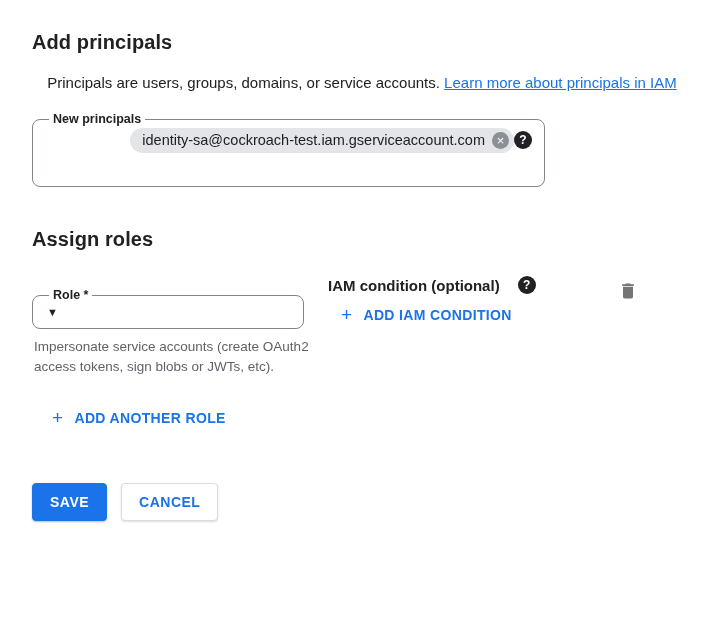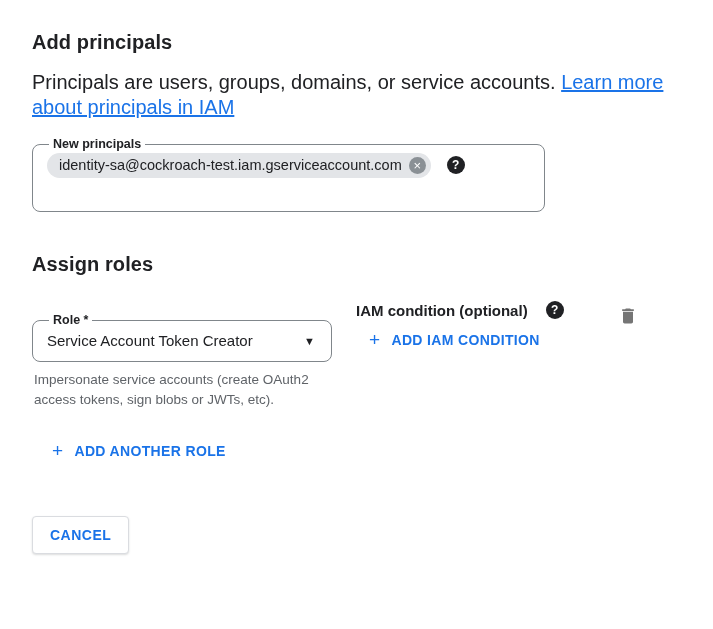--- a/index.html
+++ b/index.html
@@ -11,40 +11,39 @@
     color: #202124;
     overflow: hidden;
   }
   .wrap { padding: 29px 16px 0 16px; margin-left: 16px; }
 
   .section-title {
     font-size: 20px; font-weight: 700; color: #202124;
     margin: 0; letter-spacing: 0.1px; line-height: 26px;
   }
   .para {
-    font-size: 20px; line-height: 25px; color: #202124;
-    margin: 15px 0 0 0; max-width: 660px;
+    font-size: 15px; line-height: 25px; color: #202124;
+    margin: 15px 0 0 0; max-width: 660px; text-align: center;
   }
   .link { color: #1a73e8; text-decoration: underline; cursor: pointer; }
 
   
   fieldset.outlined {
     border: 1px solid #80868b; border-radius: 8px;
     margin: 17px 0 0 0; padding: 0 12px 0 12px;
   }
   legend.field-label {
     font-size: 12.5px; font-weight: 700; color: #202124;
     padding: 0 4px; margin-left: 4px; line-height: 15px;
   }
 
   .principals-box { width: 513px; }
   .chip-row {
-    display: flex; align-items: flex-start; justify-content: flex-start;
+    display: flex; align-items: flex-start; justify-content: flex-end;
     padding: 1px 0 33px 2px;
-    gap: 16px;
   }
   .chip {
     display: inline-flex; align-items: center; gap: 7px;
     background: #e3e5e8; border-radius: 13px;
     padding: 3px 5px 3px 12px;
     font-size: 14.5px; color: #202124; line-height: 19px;
     max-width: 560px; white-space: nowrap;
   }
   .chip-close {
     width: 17px; height: 17px; border-radius: 50%;
@@ -56,21 +55,21 @@
     width: 18px; height: 18px; border-radius: 50%;
     background: #202124; color: #ffffff;
     display: inline-flex; align-items: center; justify-content: center;
     font-size: 12px; font-weight: 700; line-height: 18px;
     cursor: pointer; flex: 0 0 auto; margin-top: 3px;
   }
 
   .assign-title { margin-top: 39px; }
 
   .role-row { display: flex; align-items: flex-start; margin-top: 19px; }
-  .role-field { width: 300px; margin: 0; }
+  .role-field { width: 272px; margin: 0; }
   .role-value-row {
     display: flex; align-items: center; justify-content: space-between;
     padding: 3px 2px 10px 2px; cursor: pointer;
   }
   .role-value { font-size: 15px; color: #202124; line-height: 20px; }
   .dropdown-arrow { font-size: 11px; color: #202124; margin-right: 2px; }
 
   .condition-col { margin-left: 24px; padding-top: 5px; }
   .condition-label-row {
     display: flex; align-items: flex-end; gap: 18px;
@@ -133,21 +132,20 @@
     </div>
   </fieldset>
 
   <h1 class="section-title assign-title">Assign roles</h1>
 
 
   <div class="role-row">
     <fieldset class="outlined role-field">
       <legend class="field-label">Role *</legend>
       <div class="role-value-row">
-        <span class="role-value">Service Account Token Creator</span>
         <span class="dropdown-arrow">▼</span>
       </div>
     </fieldset>
 
     <div class="condition-col">
       <div class="condition-label-row">
         <span>IAM condition (optional)</span>
         <span class="help-badge">?</span>
       </div>
       <button class="add-text-btn">
@@ -166,16 +164,17 @@
   <p class="role-helper">Impersonate service accounts (create OAuth2 access tokens, sign blobs or JWTs, etc).</p>
 
   <div class="add-role-row">
     <button class="add-text-btn">
       <span class="plus-glyph">+</span>
       <span>ADD ANOTHER ROLE</span>
     </button>
   </div>
 
   <div class="actions">
+    <button class="btn btn-primary">SAVE</button>
     <button class="btn btn-secondary">CANCEL</button>
   </div>
 
 </div>
 
 </body></html>

